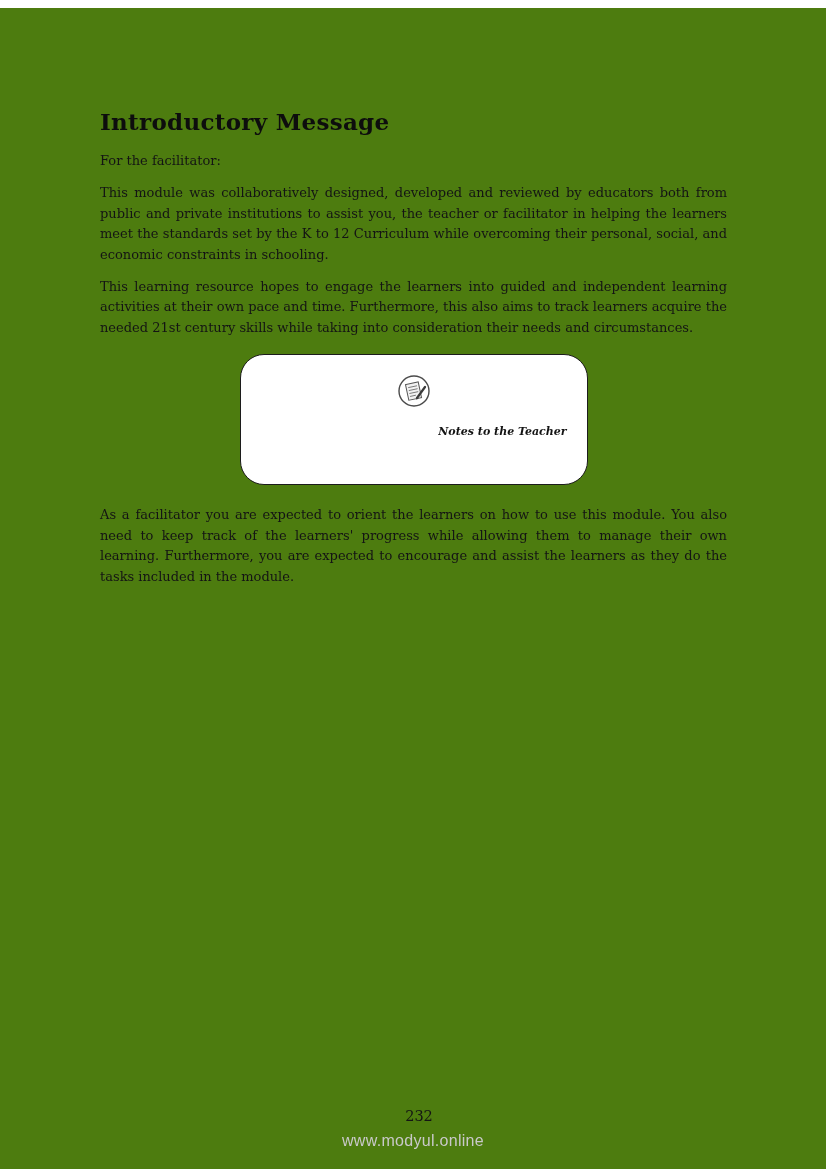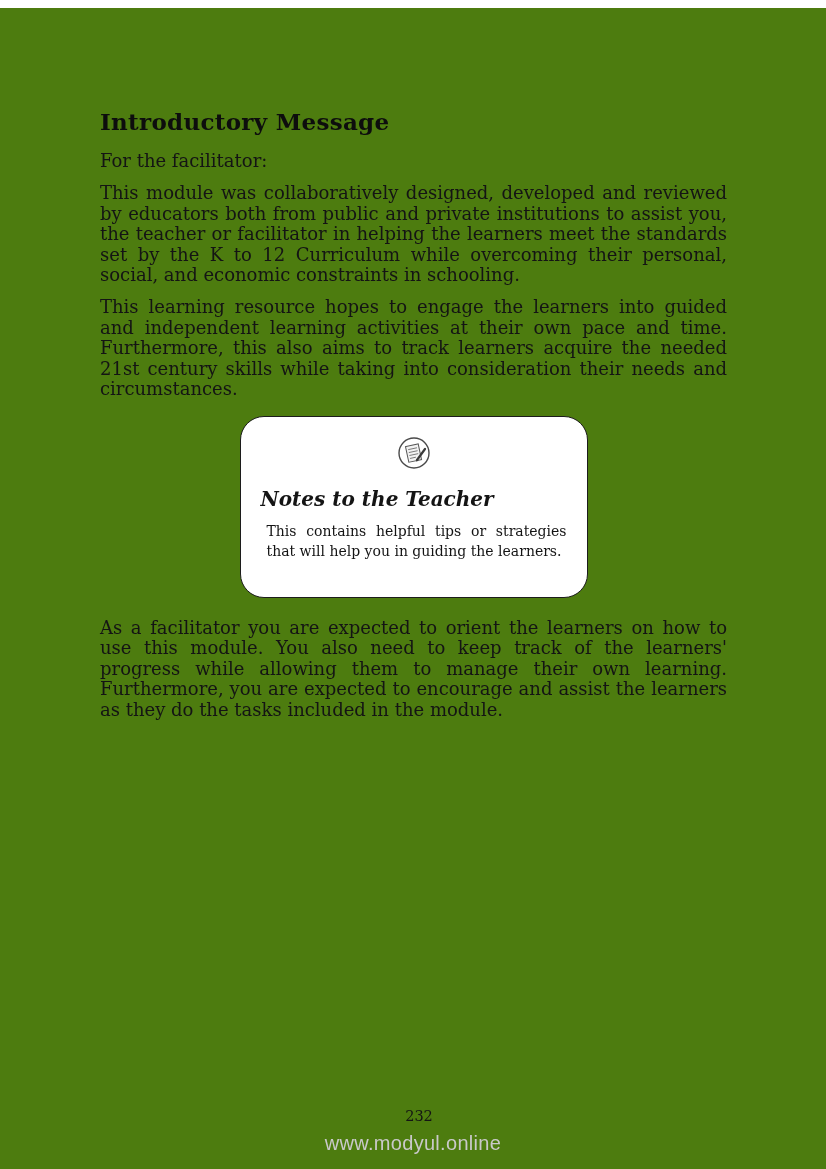--- a/index.html
+++ b/index.html
@@ -25,21 +25,21 @@
     width: 627px;
   }
   .doc-title {
     font-size: 23px;
     font-weight: bold;
     letter-spacing: 0.3px;
     margin: 0 0 16px 0;
     color: #0d0d0d;
   }
   .para {
-    font-size: 18px;
+    font-size: 13px;
     line-height: 20.5px;
     text-align: justify;
     margin: 0 0 11.5px 0;
   }
   .para.no-justify {
     text-align: left;
   }
   .note-box {
     width: 348px;
     margin: 16px auto 20px auto;
@@ -47,24 +47,24 @@
     border-radius: 24px;
     box-sizing: border-box;
     padding: 16px 20px 36px 20px;
     background: #ffffff;
   }
   .note-icon-wrap {
     text-align: center;
     margin-bottom: 10px;
   }
   .note-heading {
-    font-size: 20px;
+    font-size: 11px;
     font-weight: bold;
     font-style: italic;
-    text-align: left;
+    text-align: right;
     margin: 0 0 10px 0;
   }
   .note-body {
     font-size: 14px;
     line-height: 20px;
     text-align: justify;
     margin: 0 0 0 6px;
   }
   .page-number {
     position: absolute;
@@ -74,21 +74,21 @@
     text-align: center;
     font-size: 14.5px;
     color: #141414;
   }
   .watermark {
     position: absolute;
     left: 0;
     right: 0;
     top: 1124px;
     text-align: center;
-    font-size: 20px;
+    font-size: 16px;
     font-family: "Liberation Sans", sans-serif;
     color: #c9c9c9;
     letter-spacing: 0.3px;
   }
 </style>
 </head>
 <body>
 
 <div class="page">
   <div class="content">
@@ -114,21 +114,20 @@
               <line x1="15" y1="18.5" x2="24" y2="18.5" stroke="#777777" stroke-width="0.9"></line>
               <line x1="15" y1="21.5" x2="24" y2="21.5" stroke="#777777" stroke-width="0.9"></line>
               <line x1="15" y1="24.5" x2="21" y2="24.5" stroke="#777777" stroke-width="0.9"></line>
             </g>
             <line x1="23" y1="27" x2="31" y2="16" stroke="#3a3a3a" stroke-width="2.2" stroke-linecap="round"></line>
             <polygon points="22,28.5 24.6,27.4 22.6,25.9" fill="#3a3a3a"></polygon>
           </svg>
         </span>
       </div>
       <p class="note-heading">Notes to the Teacher</p>
-      <p class="note-body">This contains helpful tips or strategies that will help you in guiding the learners.</p>
     </div>
 
     <p class="para">As a facilitator you are expected to orient the learners on how to use this module. You also need to keep track of the learners' progress while allowing them to manage their own learning. Furthermore, you are expected to encourage and assist the learners as they do the tasks included in the module.</p>
 
   </div>
 
   <div class="page-number">232</div>
 
   <div class="watermark">www.modyul.online</div>
 </div>

